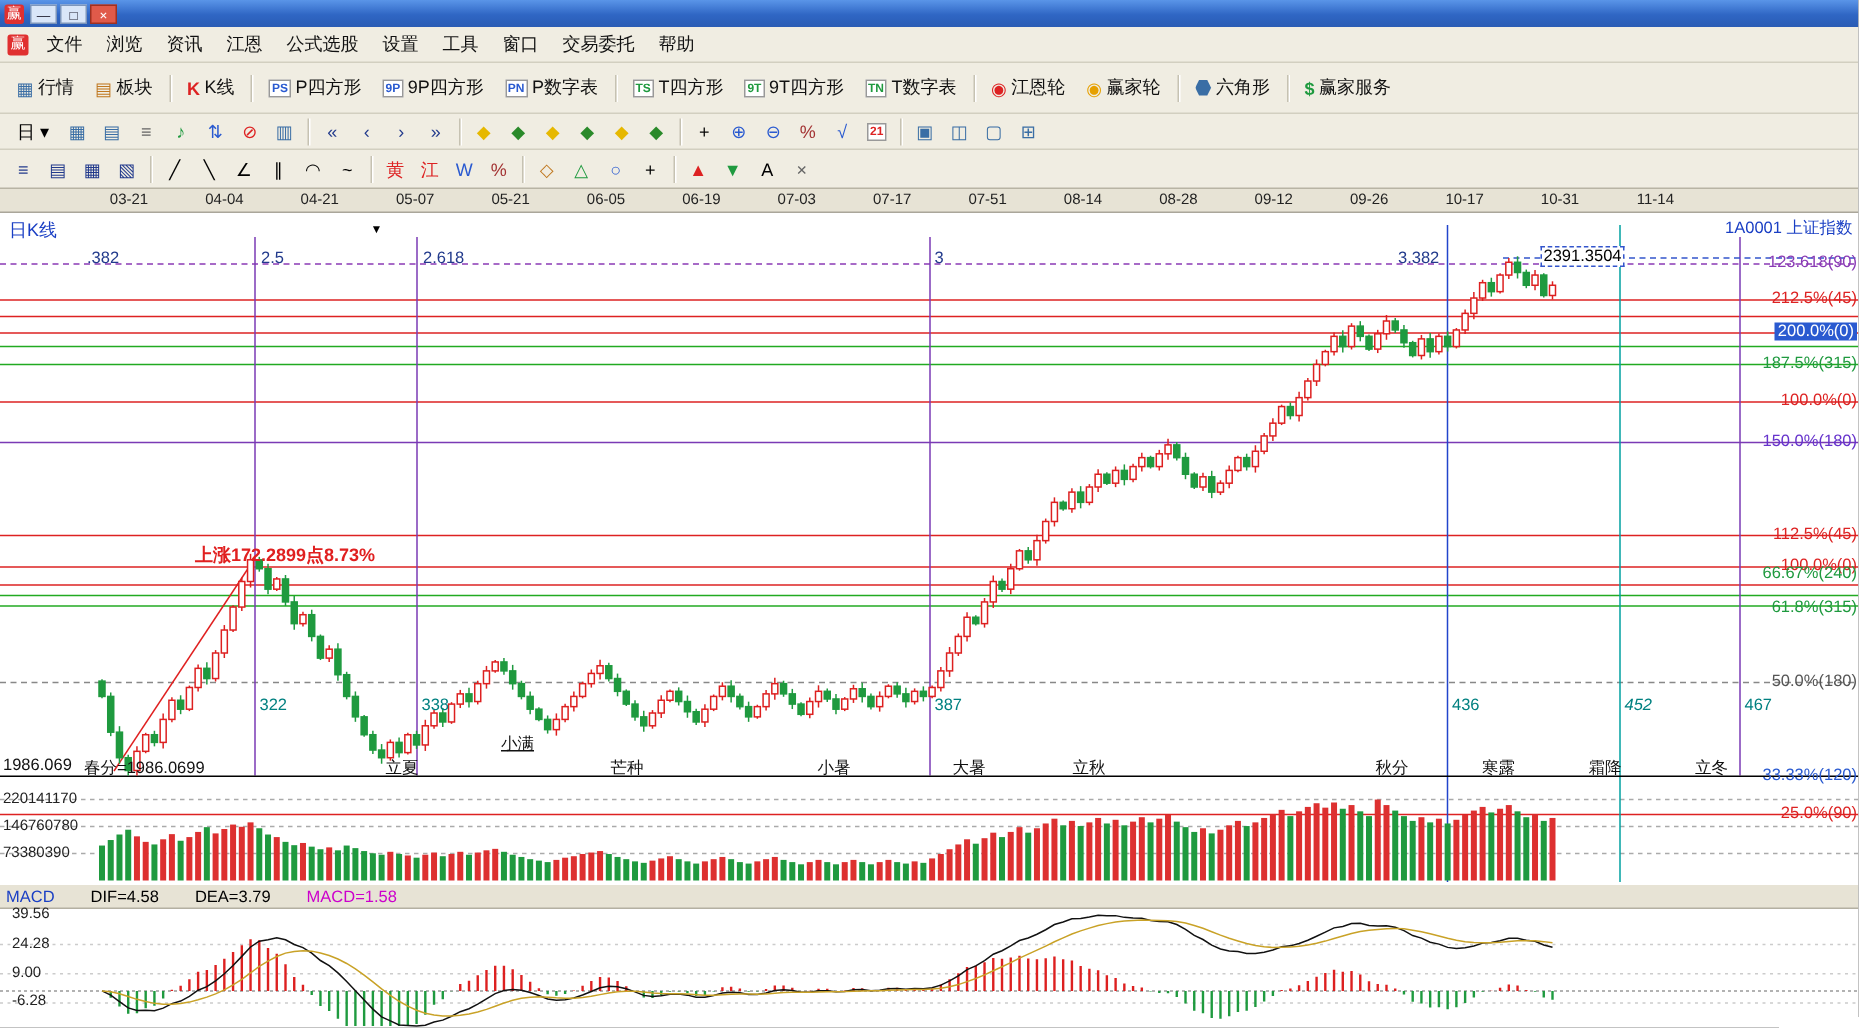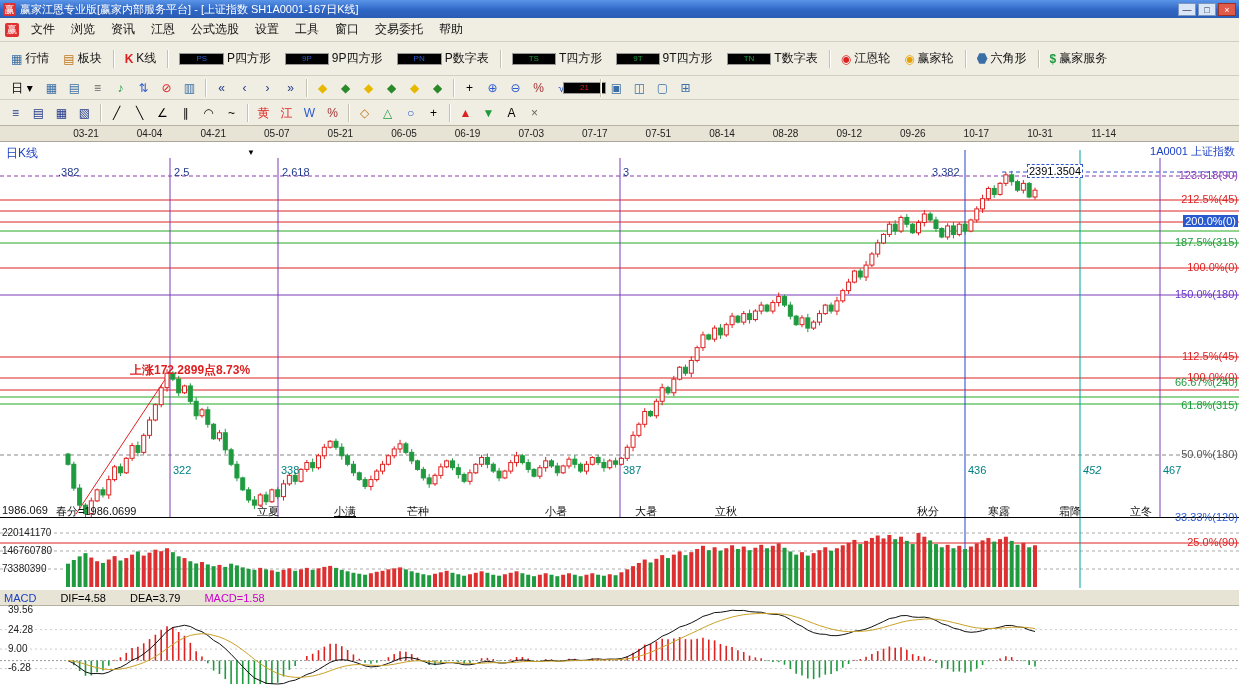--- a/index.html
+++ b/index.html
@@ -21,22 +21,22 @@
     background:#f0ede2;border-bottom:1px solid #d2cfc0;display:flex;align-items:center;padding-left:3px;color:#111;}
   .menu-ico{display:inline-block;width:14px;height:14px;background:#e03030;color:#fff;font-size:10px;
     line-height:14px;text-align:center;border-radius:2px;margin:0 4px 0 2px;}
   .menu-item{padding:3px 8px;cursor:default;}
   
   #tb1{position:absolute;left:0;top:42px;width:1239px;height:34px;box-sizing:border-box;background:#f0ede2;
     border-bottom:1px solid #d2cfc0;display:flex;align-items:center;padding-left:4px;color:#111;}
   .tbtn{display:inline-flex;align-items:center;gap:3px;padding:3px 6px;border:1px solid transparent;}
   .tlabel{font-size:12px;}
   .iglyph{font-size:12px;line-height:12px;}
-  .ibox{display:inline-block;border:1px solid #999;background:#000000;font-size:8px;font-weight:normal;
-    line-height:10px;padding:0 16px;}
+  .ibox{display:inline-block;border:1px solid #999;background:#ffffff;font-size:8px;font-weight:bold;
+    line-height:10px;padding:0 1px;}
   .ihex{display:inline-block;width:11px;height:11px;
     clip-path:polygon(25% 3%,75% 3%,98% 50%,75% 97%,25% 97%,2% 50%);}
   .vsep{display:inline-block;width:1px;height:18px;background:#c6c2b2;box-shadow:1px 0 0 #fff;margin:0 4px;}
   #tb2,#tb3{position:absolute;left:0;width:1239px;box-sizing:border-box;background:#f0ede2;
     display:flex;align-items:center;padding-left:4px;}
   #tb2{top:76px;height:24px;border-bottom:1px solid #d2cfc0;}
   #tb3{top:100px;height:26px;border-bottom:1px solid #b8b4a4;}
   .sbtn{display:inline-flex;width:21px;height:19px;align-items:center;justify-content:center;
     border:1px solid transparent;font-size:12px;}
   .sbtn.wide{width:34px;}
@@ -73,21 +73,20 @@
   #watermark{position:absolute;right:8px;top:644px;font-size:31px;font-weight:bold;color:#e02020;
     letter-spacing:3px;opacity:.9;text-shadow:1px 1px 0 #fff,-1px -1px 0 #fff,1px -1px 0 #fff,-1px 1px 0 #fff;}
 </style>
 </head>
 <body>
 
 <div class="screen">
 
   <div id="titlebar">
     <span class="app-ico">赢</span>
-    <span class="title-text">赢家江恩专业版[赢家内部服务平台] - [上证指数 SH1A0001-167日K线]</span>
     <span id="win-btns">
         <span class="win-btn">—</span>
         <span class="win-btn">□</span>
         <span class="win-btn win-close">×</span>
       </span>
   </div>
 
   <div id="menubar">
     <span class="menu-ico">赢</span>
     <span id="menu-items"><span class="menu-item">文件</span><span class="menu-item">浏览</span><span class="menu-item">资讯</span><span class="menu-item">江恩</span><span class="menu-item">公式选股</span><span class="menu-item">设置</span><span class="menu-item">工具</span><span class="menu-item">窗口</span><span class="menu-item">交易委托</span><span class="menu-item">帮助</span></span>
@@ -1087,21 +1086,21 @@
       <span class="tratio" style="left: 282px; top: 166px;">2.618</span>
       <span class="tratio" style="left: 623px; top: 166px;">3</span>
       <span class="tratio" style="left: 932px; top: 166px;">3.382</span>
       <span class="tcount" style="left: 173px; top: 464px;">322</span>
       <span class="tcount" style="left: 281px; top: 464px;">338</span>
       <span class="tcount" style="left: 623px; top: 464px;">387</span>
       <span class="tcount" style="left: 968px; top: 464px;">436</span>
       <span class="tcount" style="left: 1083px; top: 464px; font-style: italic;">452</span>
       <span class="tcount" style="left: 1163px; top: 464px;">467</span>
       <span class="sterm" style="left: 268px; top: 504px;">立夏</span>
-      <span class="sterm" style="left: 345px; top: 504px; text-decoration: underline;">小满</span>
+      <span class="sterm" style="left: 345px; top: 488px; text-decoration: underline;">小满</span>
       <span class="sterm" style="left: 418px; top: 504px;">芒种</span>
       <span class="sterm" style="left: 556px; top: 504px;">小暑</span>
       <span class="sterm" style="left: 646px; top: 504px;">大暑</span>
       <span class="sterm" style="left: 726px; top: 504px;">立秋</span>
       <span class="sterm" style="left: 928px; top: 504px;">秋分</span>
       <span class="sterm" style="left: 999px; top: 504px;">寒露</span>
       <span class="sterm" style="left: 1070px; top: 504px;">霜降</span>
       <span class="sterm" style="left: 1141px; top: 504px;">立冬</span>
       <span class="axlabel" style="left: 2px; top: 527px;">220141170</span>
       <span class="axlabel" style="left: 2px; top: 545px;">146760780</span>

